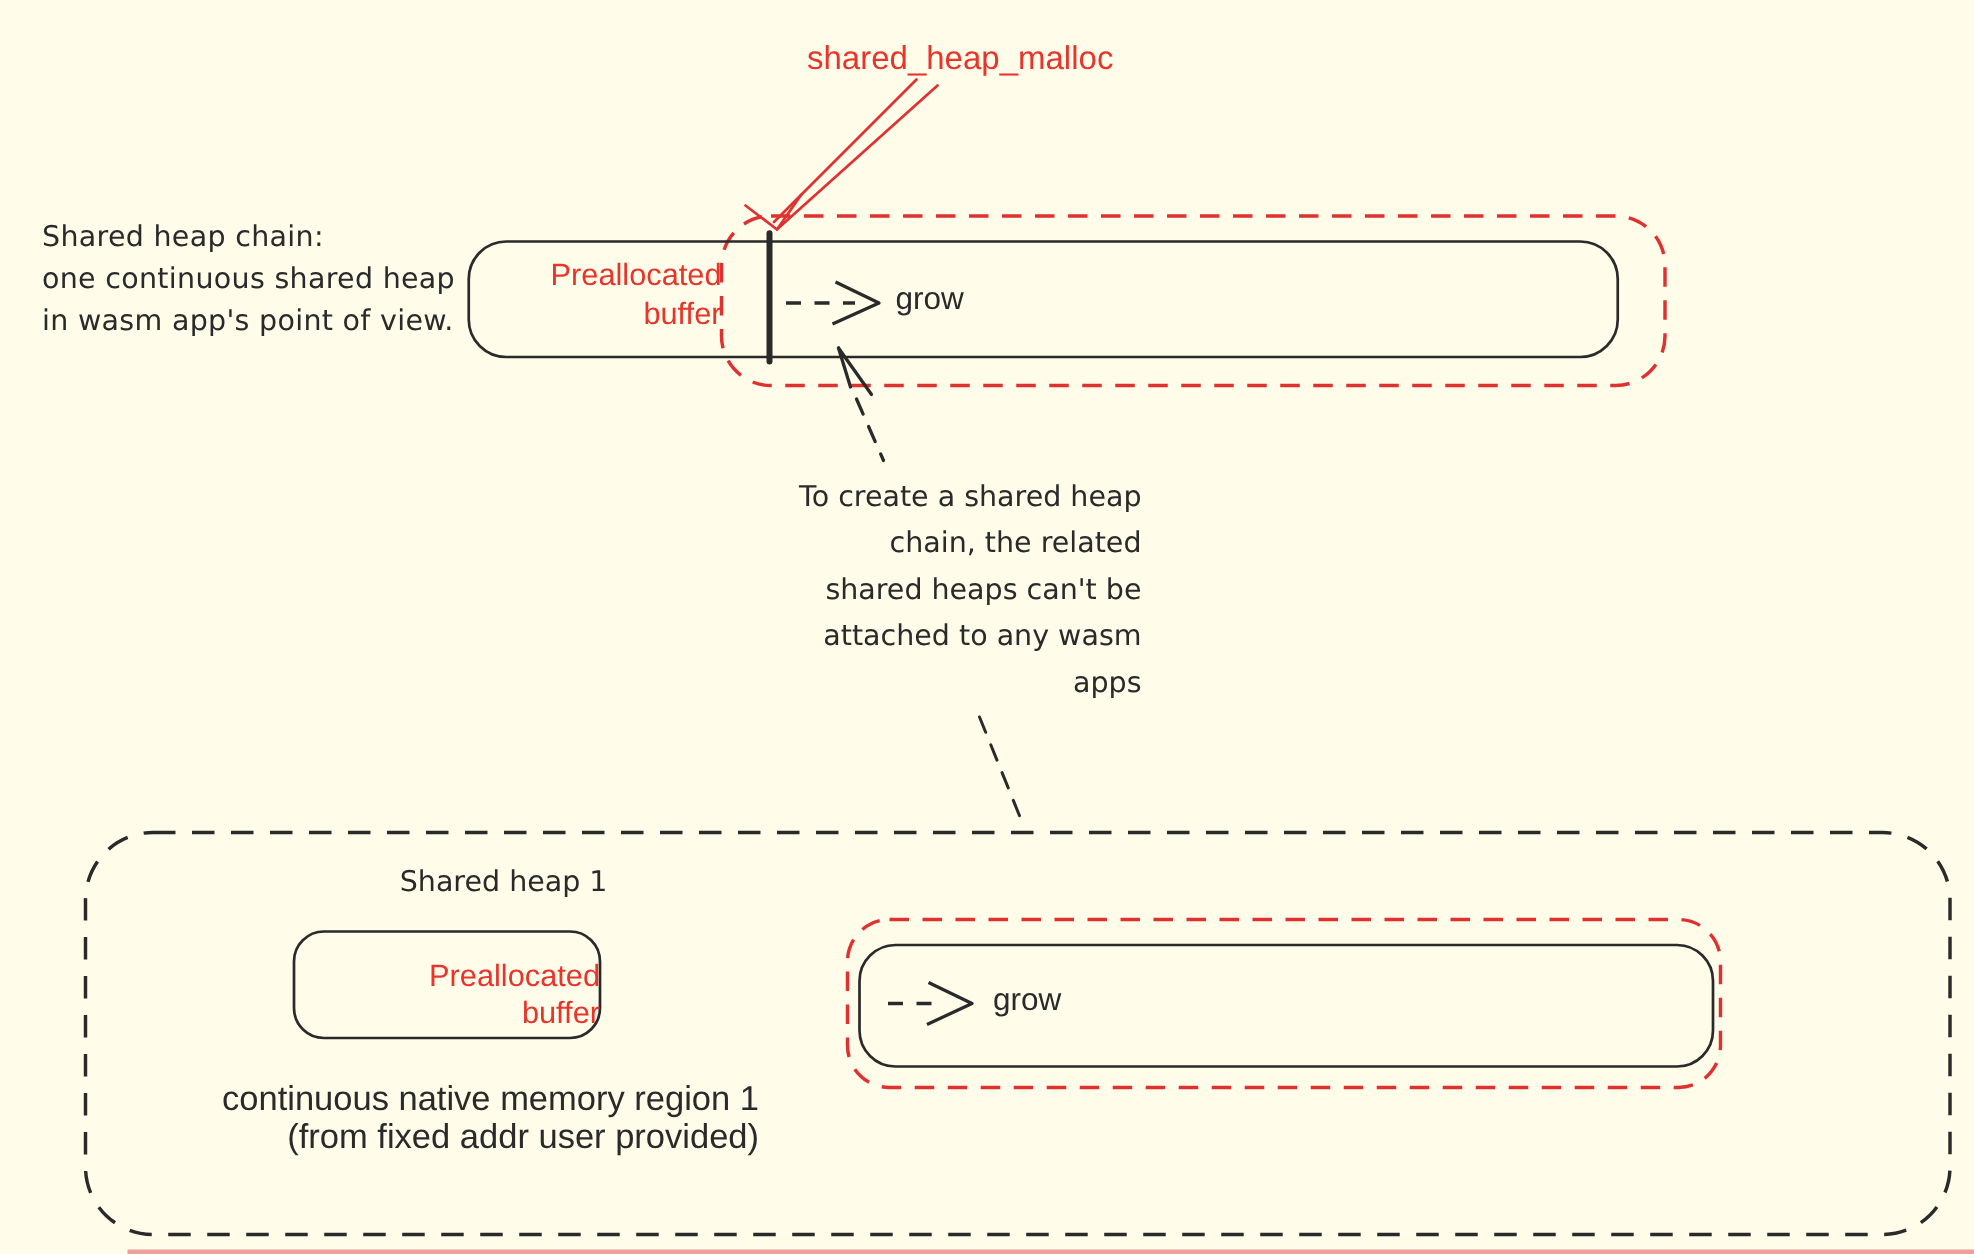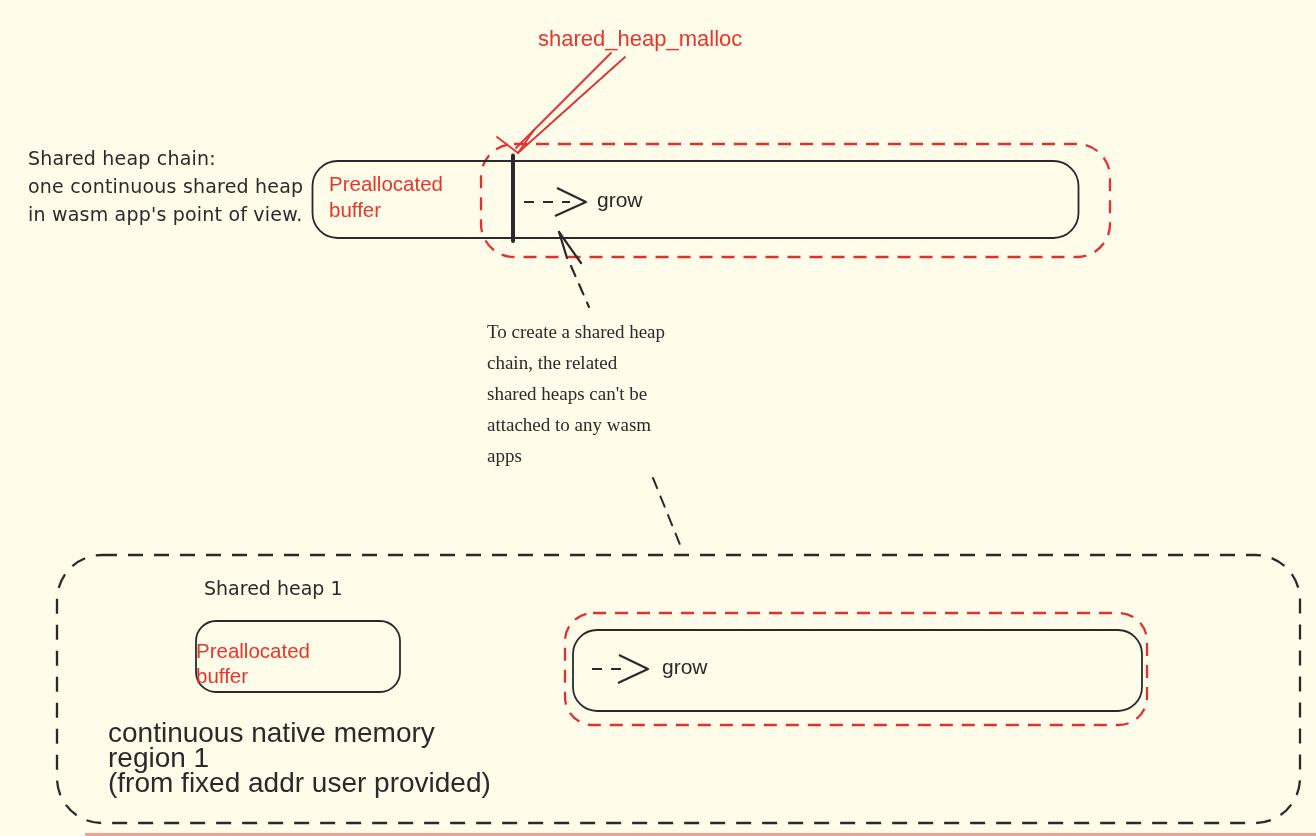--- a/index.html
+++ b/index.html
@@ -16,36 +16,36 @@
     background:var(--bg);
     overflow:hidden;
     font-family:"DejaVu Sans",sans-serif;
     color:var(--ink);
   }
   .abs{position:absolute;}
   .pre{white-space:pre-line;}
   .helv{font-family:"Liberation Sans",sans-serif;}
   .round{font-family:"DejaVu Sans",sans-serif;}
   .red-text{color:var(--red);}
-  .center{text-align:left;}
+  .center{text-align:right;}
   svg.layer{position:absolute;left:0;top:0;}
   .stroke-ink{stroke:var(--ink);}
   .stroke-red{stroke:var(--red-dash);}
   .stroke-strip{stroke:var(--strip);}
   .nofill{fill:none;}
 
   .desc{left:28px;top:144px;font-size:19px;line-height:28px;letter-spacing:.2px;}
   .malloc{left:518px;top:26px;font-size:22px;margin-left:20px;}
   .prealloc-main{left:329px;top:171px;width:152px;font-size:20.5px;line-height:26px;}
   .grow-main{left:597px;top:188px;font-size:21px;}
-  .note{left:487px;top:316px;width:274px;font-size:19px;line-height:31px;font-family:Liberation Serif, serif;}
-  .heap1-title{left:204px;top:577px;width:215px;font-size:19px;}
+  .note{left:487px;top:316px;width:274px;font-size:19px;line-height:31px;}
+  .heap1-title{left:190px;top:577px;width:215px;font-size:19px;}
   .heap2-title{left:753px;top:577px;width:215px;font-size:19px;}
   .prealloc-1{left:196px;top:638px;width:204px;font-size:20.5px;line-height:25px;}
-  .caption-1{left:108px;top:720px;width:398px;font-size:28px;line-height:25px;}
+  .caption-1{left:108px;top:720px;width:398px;font-size:23px;line-height:25px;}
   .grow-2{left:662px;top:655px;font-size:21px;}
   .caption-2{left:670px;top:744px;width:415px;font-size:20.5px;line-height:26px;}
 </style>
 </head>
 <body>
 
 <div class="canvas">
 
   <svg class="layer" width="1316" height="836" viewBox="0 0 1316 836">
 

